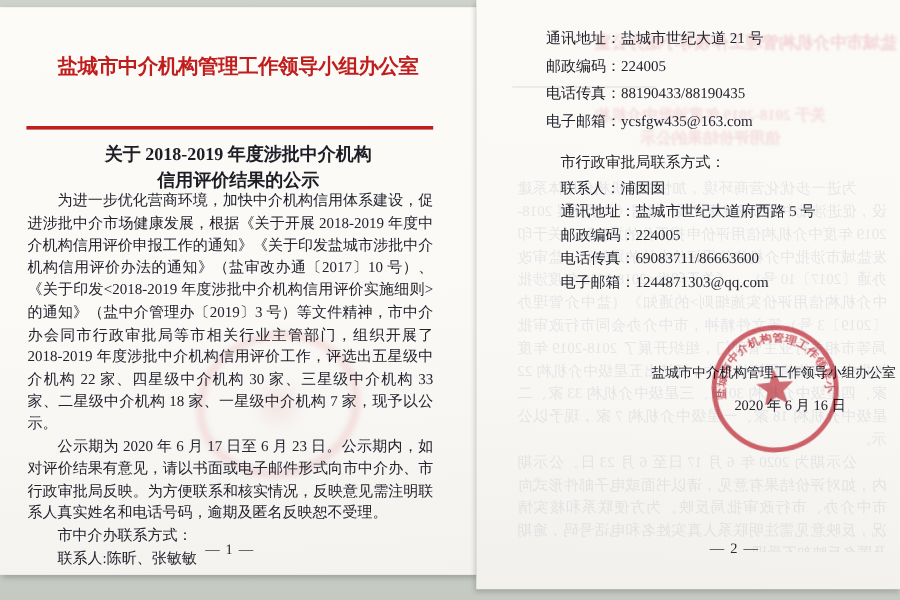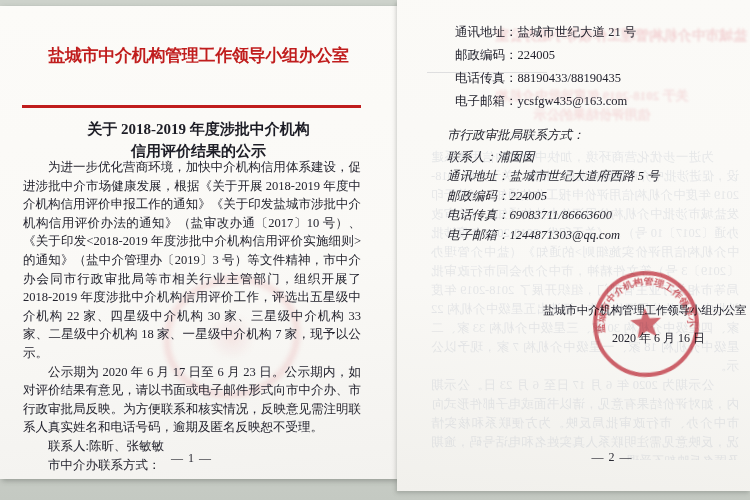--- a/index.html
+++ b/index.html
@@ -53,21 +53,21 @@
     filter:blur(2px); transform:rotate(-14deg);
   }
   .p1-ghost-seal::after {
     content:""; position:absolute; left:30%; top:30%; width:40%; height:40%;
     background:radial-gradient(circle, rgba(214,92,102,.12), rgba(214,92,102,0) 70%);
   }
 
   
   .p2-block { position:absolute; font-size:12.5px; color:#23232e; }
   #p2-top { top:21px; left:58px; line-height:23px; }
-  #p2-bureau { top:126px; left:50px; line-height:19.6px;font-style:italic; }
+  #p2-bureau { top:126px; left:70px; line-height:19.6px; }
   #p2-bureau .heading { margin-bottom:2px; }
   .p2-sign-org {
     position:absolute; top:303px; left:146px; width:198px;
     font-size:11.5px; letter-spacing:-.2px; color:#23232e; text-align:center; white-space:nowrap;
   }
   .p2-sign-date {
     position:absolute; top:330px; left:188px; width:120px;
     font-size:12px; color:#23232e; text-align:right;
   }
   .seal {
@@ -107,22 +107,22 @@
     <div class="p1-title">
       <div>关于 2018-2019 年度涉批中介机构</div>
       <div>信用评价结果的公示</div>
     </div>
 
     <div class="p1-ghost-seal"></div>
 
     <div class="p1-body">
       <p>为进一步优化营商环境，加快中介机构信用体系建设，促进涉批中介市场健康发展，根据《关于开展 2018-2019 年度中介机构信用评价申报工作的通知》《关于印发盐城市涉批中介机构信用评价办法的通知》（盐审改办通〔2017〕10 号）、《关于印发&lt;2018-2019 年度涉批中介机构信用评价实施细则&gt;的通知》（盐中介管理办〔2019〕3 号）等文件精神，市中介办会同市行政审批局等市相关行业主管部门，组织开展了 2018-2019 年度涉批中介机构信用评价工作，评选出五星级中介机构 22 家、四星级中介机构 30 家、三星级中介机构 33 家、二星级中介机构 18 家、一星级中介机构 7 家，现予以公示。</p>
       <p>公示期为 2020 年 6 月 17 日至 6 月 23 日。公示期内，如对评价结果有意见，请以书面或电子邮件形式向市中介办、市行政审批局反映。为方便联系和核实情况，反映意见需注明联系人真实姓名和电话号码，逾期及匿名反映恕不受理。</p>
+      <div class="p1-contact">市中介办联系方式：</div>
       <div class="p1-contact">联系人:陈昕、张敏敏</div>
-      <div class="p1-contact">市中介办联系方式：</div>
     </div>
 
     <div class="pagenum" id="p1-num">— 1 —</div>
   </div>
 
   <div class="page" id="page2">
 
     <div class="ghost g-red1">盐城市中介机构管理工作领导小组办公室</div>
     <div class="ghost g-red2">
       <div>关于 2018-2019 年度涉批中介机构</div>

